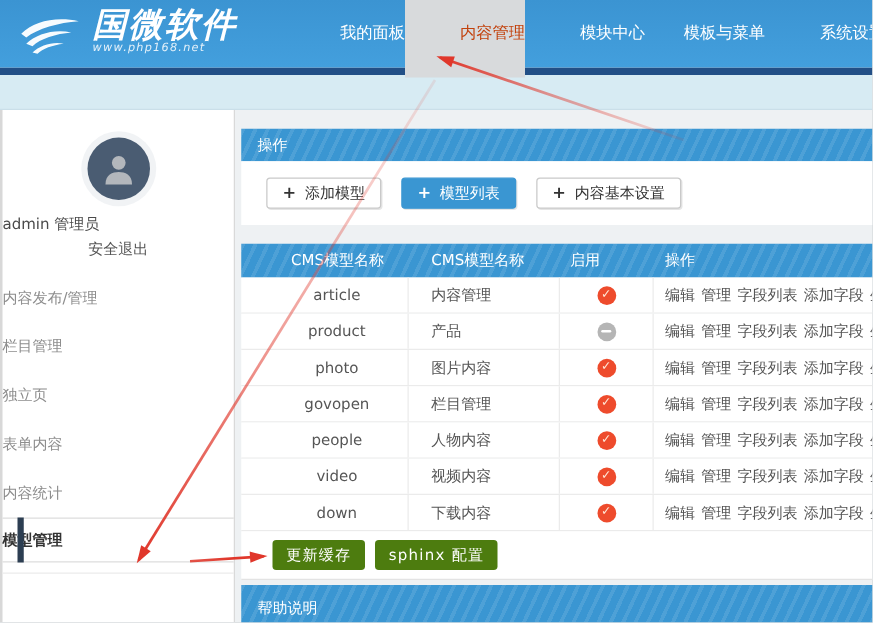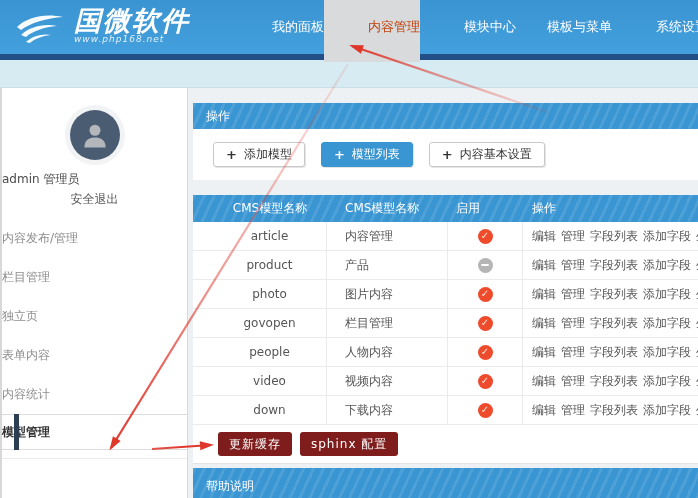--- a/index.html
+++ b/index.html
@@ -93,21 +93,21 @@
   .trow .col3 { display:flex; align-items:center; justify-content:center; padding-left:0; }
   .status { width:15px; height:15px; border-radius:50%; display:inline-flex; align-items:center; justify-content:center; cursor:pointer; }
   .status.on  { background:#ee4b2c; }
   .status.on::before { content:"✓"; color:#ffe9d8; font-size:10px; font-weight:bold; margin-top:-1px; }
   .status.off { background:#b5b5b5; }
   .status.off::before { content:""; width:8px; height:2px; background:#fff; border-radius:1px; }
   .action-link { margin-right:5px; cursor:pointer; color:#555; }
 
   .tfoot { height:39px; background:#fff; display:flex; align-items:center; padding-left:25px; gap:8px; border-bottom:1px solid #e3e3e3; }
   .btn-small {
-    height:24px; padding:0 11px; background:#7f1d1d; border:none; color:#fff; font-size:12px;
+    height:24px; padding:0 11px; background:#4d7c0f; border:none; color:#fff; font-size:12px;
     border-radius:3px; cursor:pointer; letter-spacing:1px; font-family:inherit;
   }
 
   .help-panel { margin-top:4px; }
   .help-panel .panel-header { height:40px; line-height:36px; }
 
   
   .arrows { position:absolute; inset:0; z-index:20; pointer-events:none; }
 </style>
 </head>

